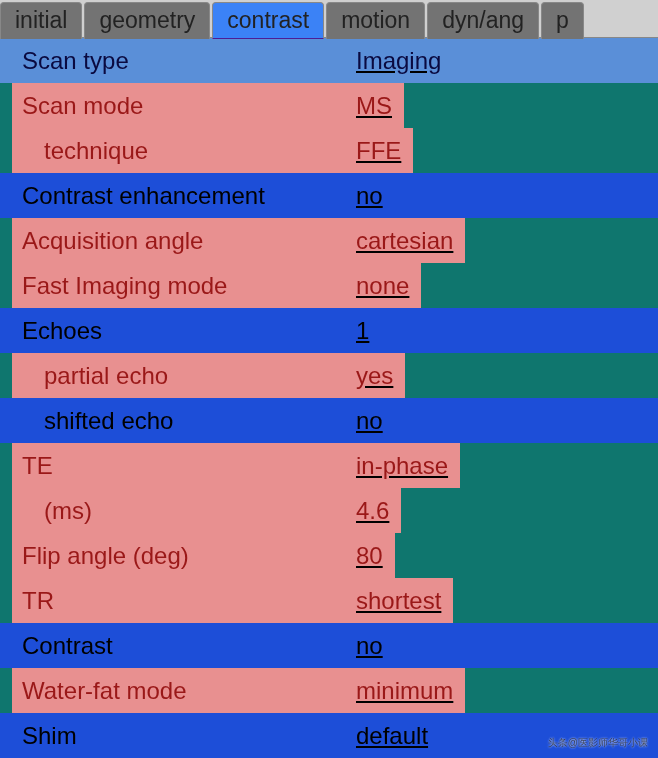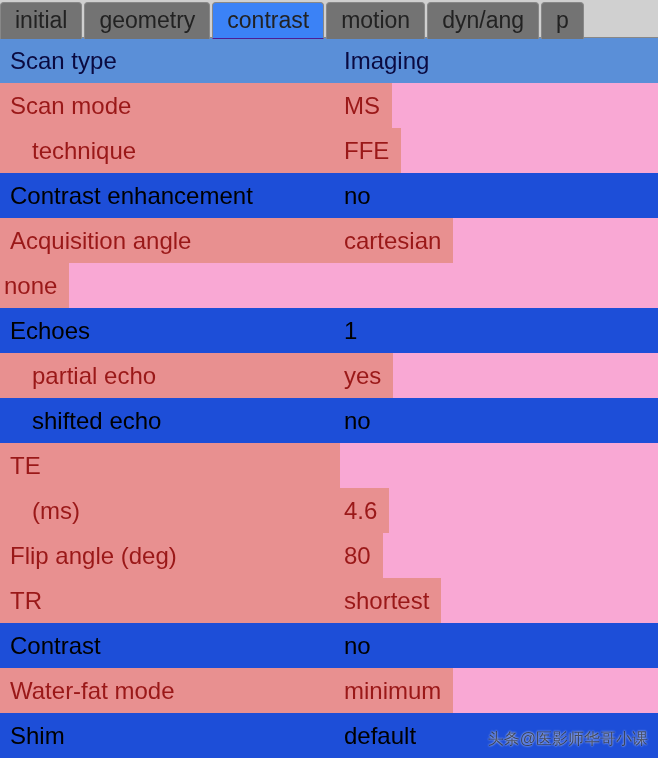--- a/index.html
+++ b/index.html
@@ -43,56 +43,58 @@
       display: flex;
       height: 45px;
       align-items: center;
       font-size: 24px;
     }
     .row .label-wrap {
       width: 340px;
       height: 100%;
       display: flex;
       align-items: stretch;
+      margin-left: 12px;
     }
     .row .value-wrap {
       flex: 1;
       height: 100%;
       display: flex;
       align-items: stretch;
+      text-decoration: underline;
     }
     .row .label-wrap span {
       padding-left: 10px;
       display: flex;
       align-items: center;
       width: 100%;
     }
     .row.indent .label-wrap span { padding-left: 32px; }
     .row .value-wrap span {
       padding-left: 4px;
       padding-right: 12px;
       display: flex;
       align-items: center;
     }
     .row.plain { background: #1d4ed8; }
     .row.hl .label-wrap span,
     .row.hl .value-wrap span {
       background: #e89090;
       color: #9a1818;
     }
-    .row.hl { background: #f9a8d4; }
+    .row.hl { background: #0f766e; }
     .row.sel { background: #5a8fd8; }
     .row.sel .label-wrap span,
     .row.sel .value-wrap span { color: #0a0a40; width:100%; }
     .row.sel .value-wrap span { width: auto; }
     .watermark {
       position: absolute;
       bottom: 8px;
       right: 10px;
-      font-size: 16px;
+      font-size: 10px;
       color: rgba(0,0,0,0.6);
       text-shadow: 0 0 2px #fff;
     }
   </style>
 </head>
 <body>
 
 <div class="tabs">
   <div class="tab">initial</div>
   <div class="tab">geometry</div>
@@ -143,20 +145,23 @@
   <div class="row hl">
     <div class="label-wrap">
         <span>Acquisition angle</span>
       </div>
     <div class="value-wrap">
         <span>cartesian</span>
       </div>
   </div>
 
   <div class="row hl">
+    <div class="label-wrap">
+        <span>Fast Imaging mode</span>
+      </div>
     <div class="value-wrap">
         <span>none</span>
       </div>
   </div>
 
   <div class="row plain">
     <div class="label-wrap">
         <span>Echoes</span>
       </div>
     <div class="value-wrap">
@@ -179,20 +184,23 @@
       </div>
     <div class="value-wrap">
         <span>no</span>
       </div>
   </div>
 
   <div class="row hl">
     <div class="label-wrap">
         <span>TE</span>
       </div>
+    <div class="value-wrap">
+        <span>in-phase</span>
+      </div>
   </div>
 
   <div class="row hl indent">
     <div class="label-wrap">
         <span>(ms)</span>
       </div>
     <div class="value-wrap">
         <span>4.6</span>
       </div>
   </div>

